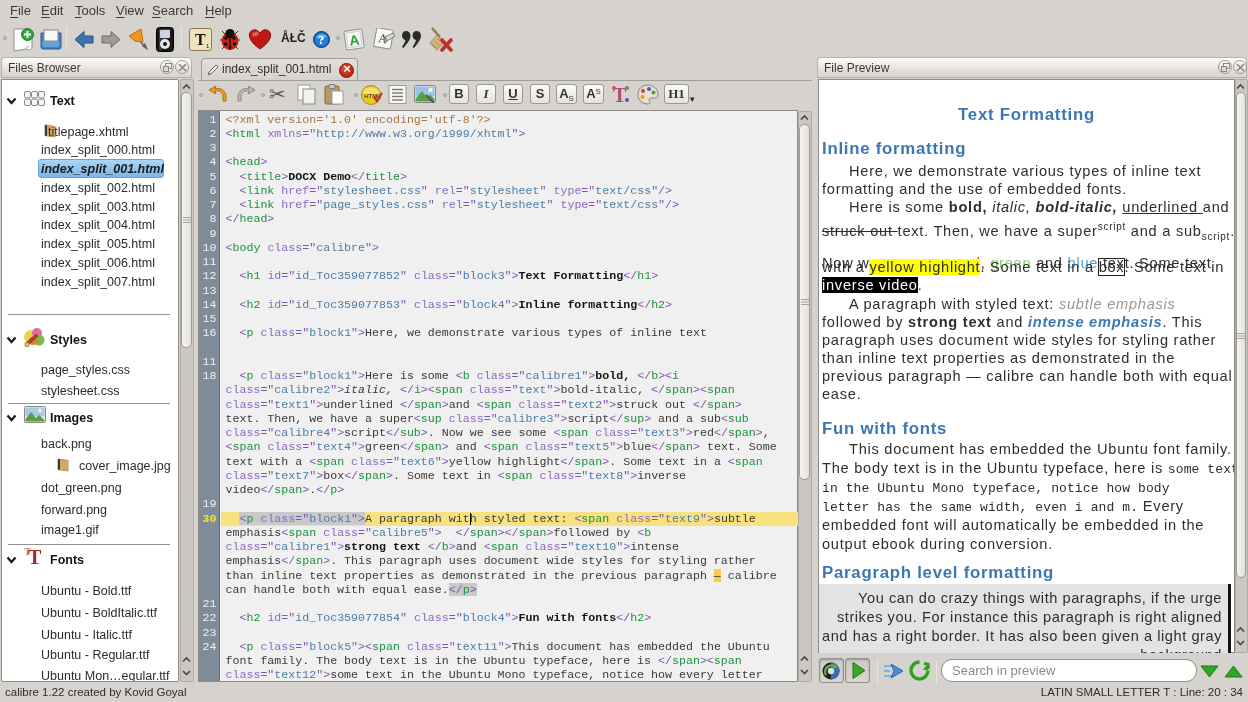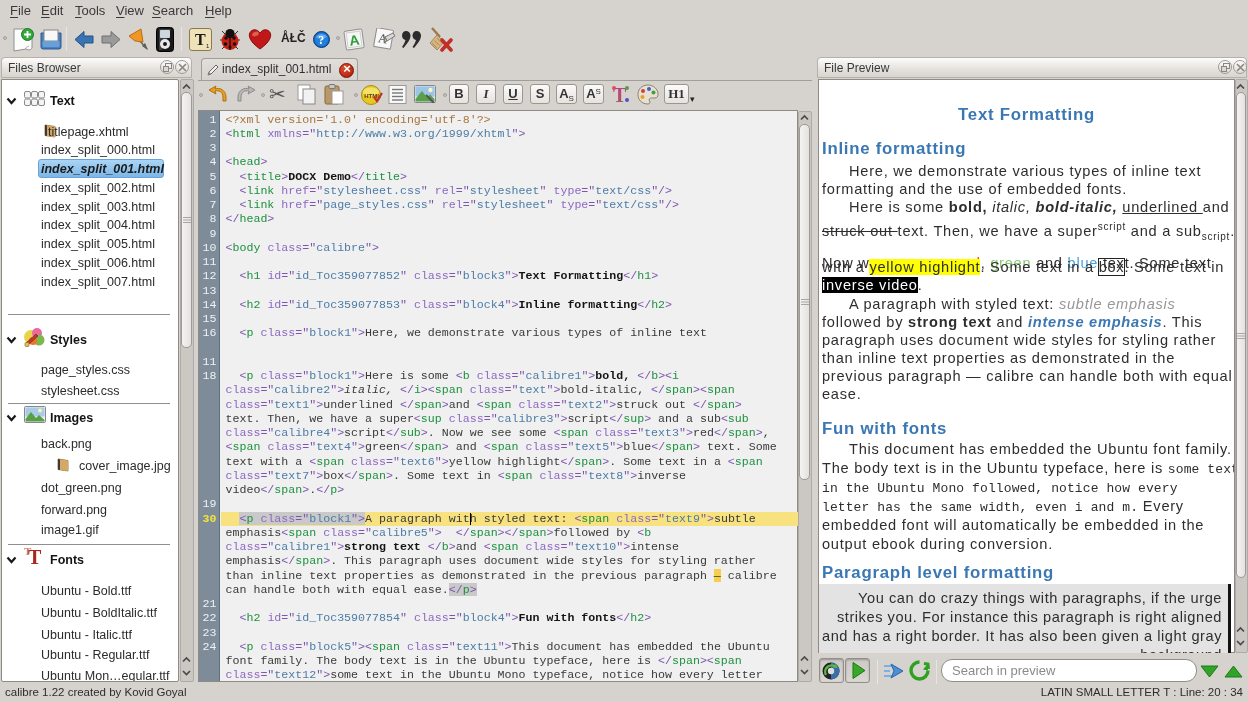--- a/index.html
+++ b/index.html
@@ -441,21 +441,21 @@
 <div class="pr" style="top:275.5px;left:822px"><span class="inv">inverse video</span>.</div>
 <div class="pr" style="top:294.5px;left:849px">A paragraph with styled text: <span class="sub-em">subtle emphasis</span></div>
 <div class="pr" style="top:312.5px;left:822px">followed by <b>strong text</b> and <span class="int-em">intense emphasis</span>. This</div>
 <div class="pr" style="top:330.5px;left:822px">paragraph uses document wide styles for styling rather</div>
 <div class="pr" style="top:348.5px;left:822px">than inline text properties as demonstrated in the</div>
 <div class="pr" style="top:366.5px;left:822px">previous paragraph — calibre can handle both with equal</div>
 <div class="pr" style="top:384.5px;left:822px">ease.</div>
 <div class="ph2" style="top:419px">Fun with fonts</div>
 <div class="pr" style="top:439.5px;left:849px">This document has embedded the Ubuntu font family.</div>
 <div class="pr" style="top:458.5px;left:822px">The body text is in the Ubuntu typeface, here is <span class="mo">some text</span></div>
-<div class="pr" style="top:477.5px;left:822px"><span class="mo">in the Ubuntu Mono followed, notice how every</span></div>
+<div class="pr" style="top:477.5px;left:822px"><span class="mo">in the Ubuntu Mono typeface, notice how body</span></div>
 <div class="pr" style="top:496.5px;left:822px"><span class="mo">letter has the same width, even i and m.</span> Every</div>
 <div class="pr" style="top:515.5px;left:822px">embedded font will automatically be embedded in the</div>
 <div class="pr" style="top:534.5px;left:822px">output ebook during conversion.</div>
 <div class="ph2" style="top:563px">Paragraph level formatting</div>
 <div class="pgray"></div>
 <div class="pr prr" style="top:588.5px;left:0px">You can do crazy things with paragraphs, if the urge</div>
 <div class="pr prr" style="top:607.5px;left:0px">strikes you. For instance this paragraph is right aligned</div>
 <div class="pr prr" style="top:626.5px;left:0px">and has a right border. It has also been given a light gray</div>
 <div class="pr prr" style="top:645.5px;left:0px">background</div>
     </div>

